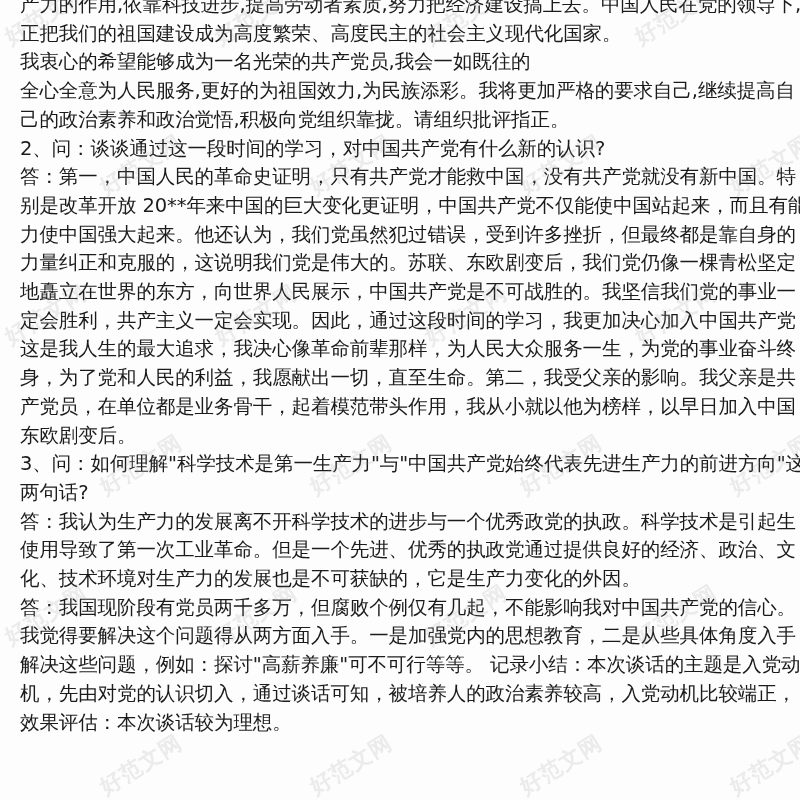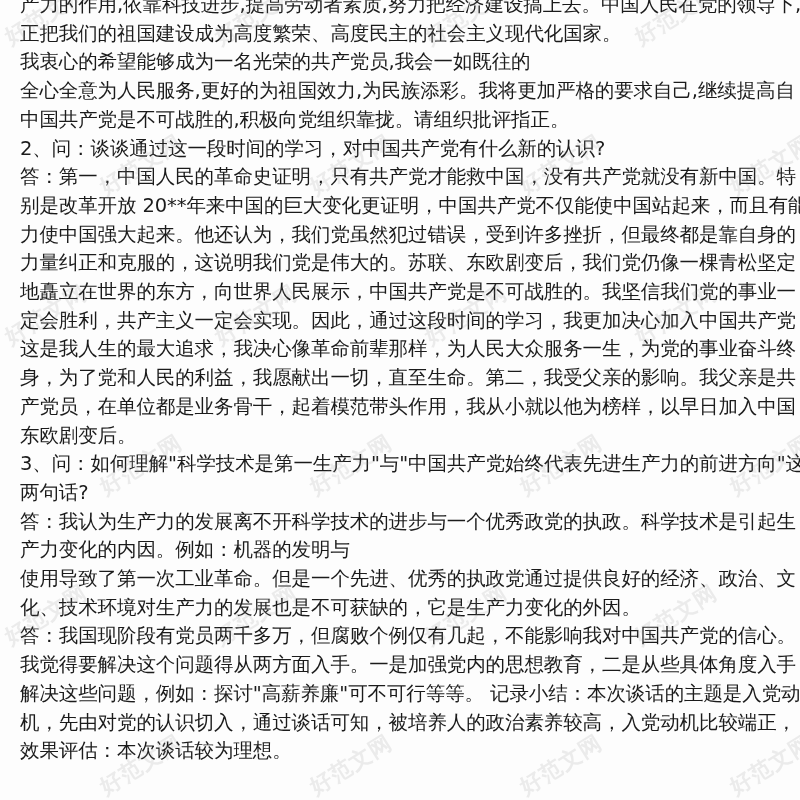--- a/index.html
+++ b/index.html
@@ -100,36 +100,35 @@
       <span class="wm" style="left: 305px; top: 750px; color: rgba(140, 140, 140, 0.16);">好范文网</span>
       <span class="wm" style="left: 515px; top: 750px; color: rgba(140, 140, 140, 0.16);">好范文网</span>
       <span class="wm" style="left: 725px; top: 750px; color: rgba(140, 140, 140, 0.16);">好范文网</span>
     </div>
 
   <div id="doc-body">
       <div class="line">产力的作用,依靠科技进步,提高劳动者素质,努力把经济建设搞上去。中国人民在党的领导下,</div>
       <div class="line">正把我们的祖国建设成为高度繁荣、高度民主的社会主义现代化国家。</div>
       <div class="line">我衷心的希望能够成为一名光荣的共产党员,我会一如既往的</div>
       <div class="line">全心全意为人民服务,更好的为祖国效力,为民族添彩。我将更加严格的要求自己,继续提高自</div>
-      <div class="line">中国共产党是不可战胜的,积极向党组织靠拢。请组织批评指正。</div>
+      <div class="line">己的政治素养和政治觉悟,积极向党组织靠拢。请组织批评指正。</div>
       <div class="line">2、问：谈谈通过这一段时间的学习，对中国共产党有什么新的认识?</div>
       <div class="line">答：第一，中国人民的革命史证明，只有共产党才能救中国，没有共产党就没有新中国。特</div>
       <div class="line">别是改革开放 20**年来中国的巨大变化更证明，中国共产党不仅能使中国站起来，而且有能</div>
       <div class="line">力使中国强大起来。他还认为，我们党虽然犯过错误，受到许多挫折，但最终都是靠自身的</div>
       <div class="line">力量纠正和克服的，这说明我们党是伟大的。苏联、东欧剧变后，我们党仍像一棵青松坚定</div>
       <div class="line">地矗立在世界的东方，向世界人民展示，中国共产党是不可战胜的。我坚信我们党的事业一</div>
       <div class="line">定会胜利，共产主义一定会实现。因此，通过这段时间的学习，我更加决心加入中国共产党，</div>
       <div class="line">这是我人生的最大追求，我决心像革命前辈那样，为人民大众服务一生，为党的事业奋斗终</div>
       <div class="line">身，为了党和人民的利益，我愿献出一切，直至生命。第二，我受父亲的影响。我父亲是共</div>
       <div class="line">产党员，在单位都是业务骨干，起着模范带头作用，我从小就以他为榜样，以早日加入中国</div>
       <div class="line">东欧剧变后。</div>
       <div class="line">3、问：如何理解"科学技术是第一生产力"与"中国共产党始终代表先进生产力的前进方向"这</div>
       <div class="line">两句话?</div>
       <div class="line">答：我认为生产力的发展离不开科学技术的进步与一个优秀政党的执政。科学技术是引起生</div>
-      <div class="line">产力变化的内因。例如：机器的发明与</div>
       <div class="line">使用导致了第一次工业革命。但是一个先进、优秀的执政党通过提供良好的经济、政治、文</div>
       <div class="line">化、技术环境对生产力的发展也是不可获缺的，它是生产力变化的外因。</div>
       <div class="line">答：我国现阶段有党员两千多万，但腐败个例仅有几起，不能影响我对中国共产党的信心。</div>
       <div class="line">我觉得要解决这个问题得从两方面入手。一是加强党内的思想教育，二是从些具体角度入手</div>
       <div class="line">解决这些问题，例如：探讨"高薪养廉"可不可行等等。 记录小结：本次谈话的主题是入党动</div>
       <div class="line">机，先由对党的认识切入，通过谈话可知，被培养人的政治素养较高，入党动机比较端正，</div>
       <div class="line">效果评估：本次谈话较为理想。</div>
     </div>
 
 </div>

